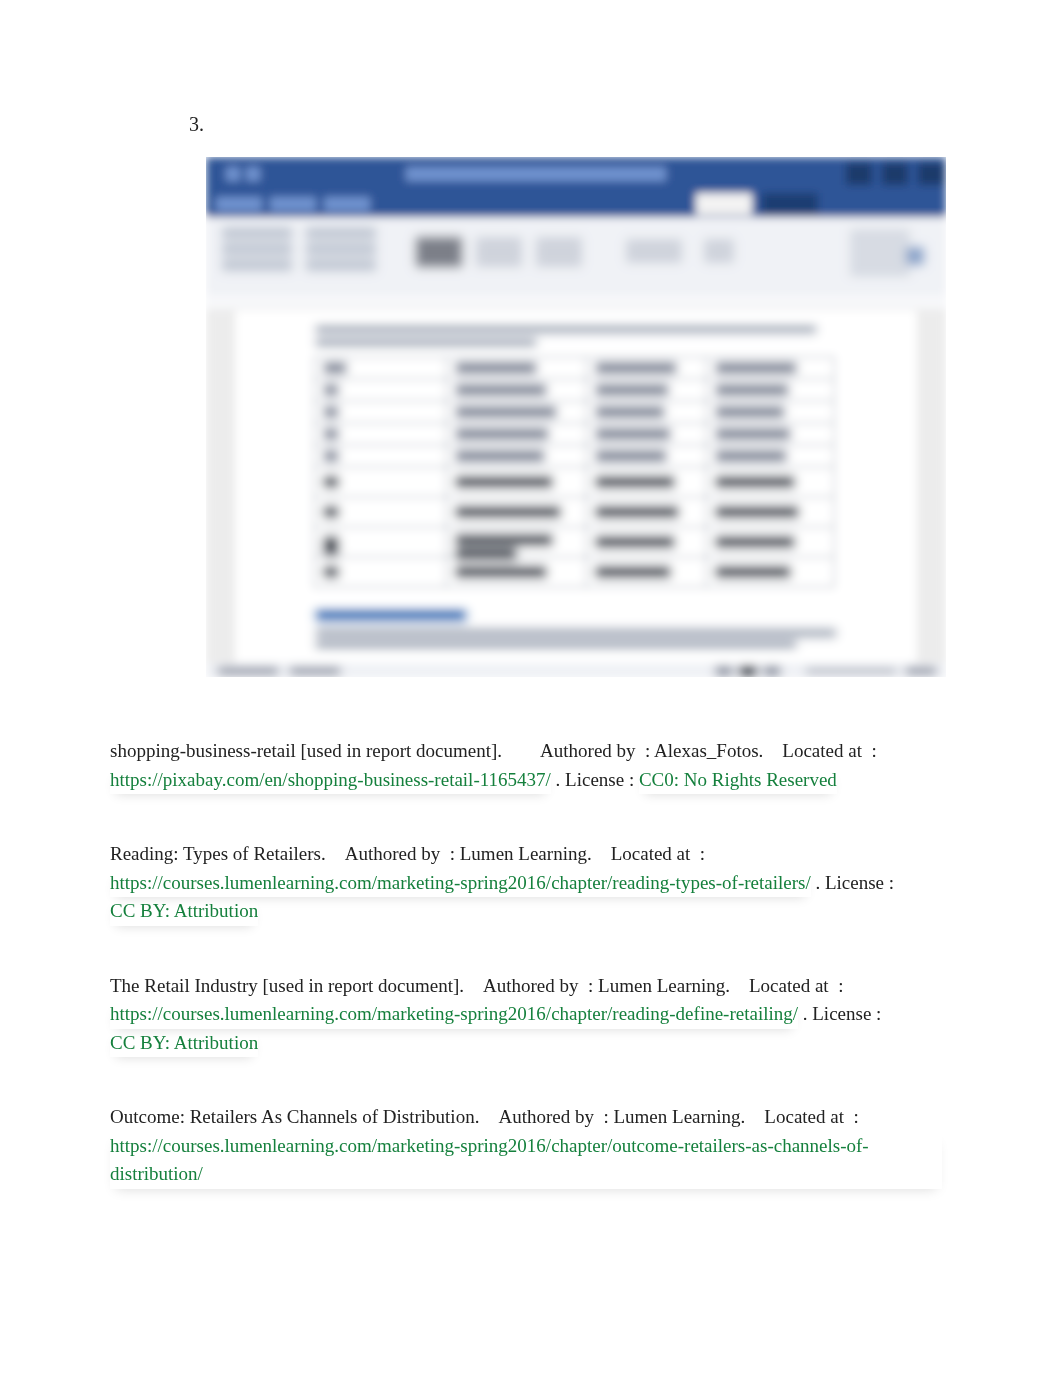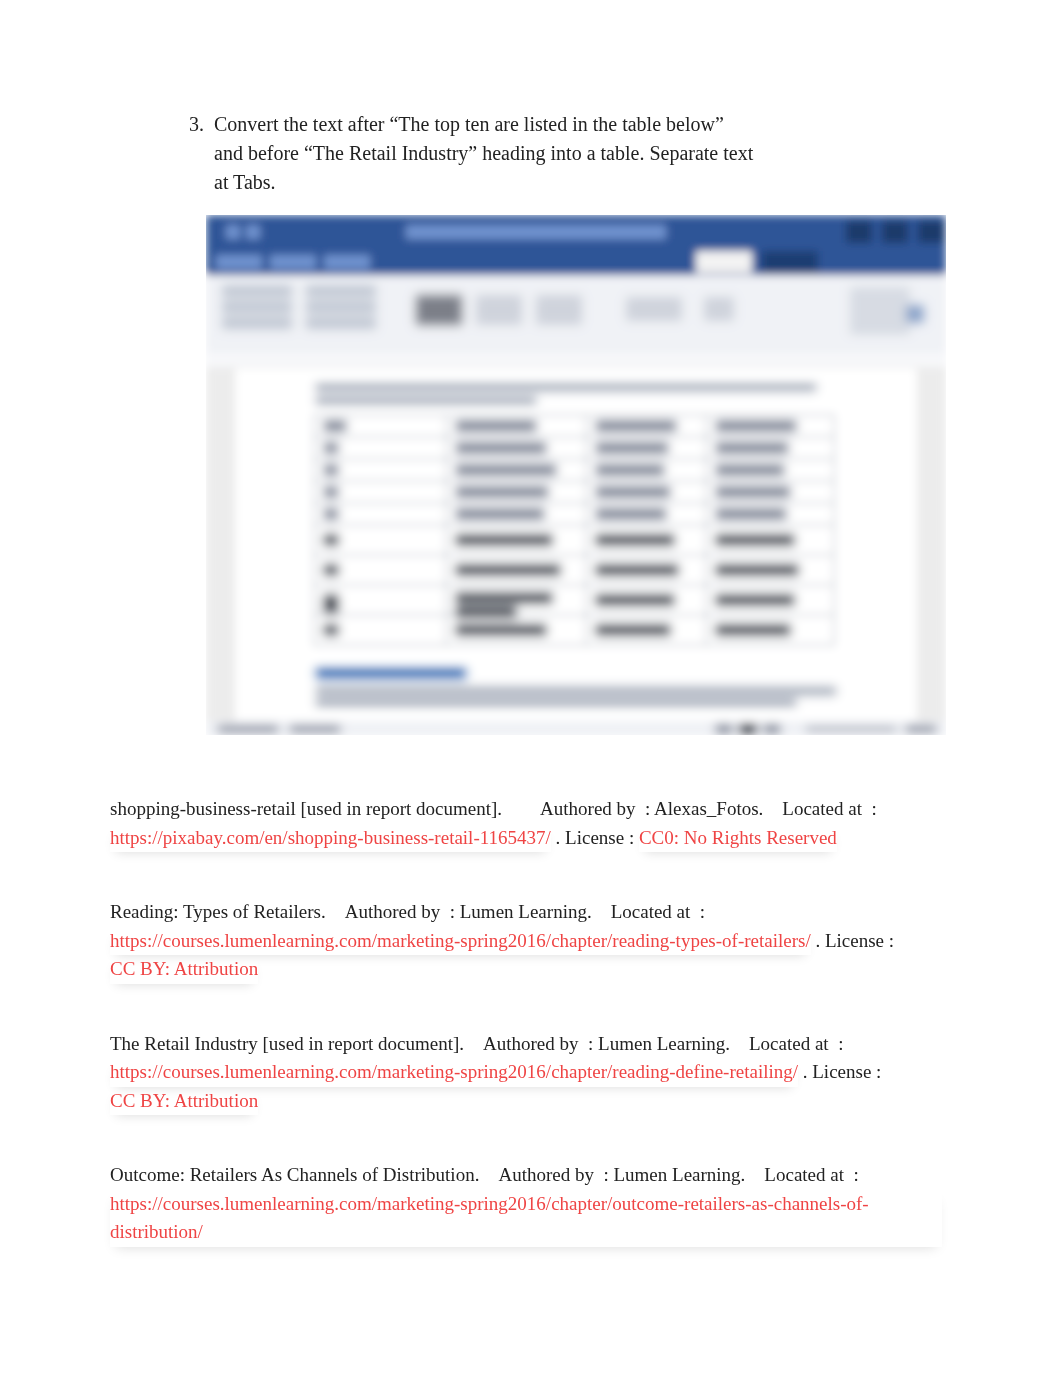--- a/index.html
+++ b/index.html
@@ -43,39 +43,38 @@
     display: block;
     width: 100%;
     height: auto;
   }
   .attrib {
     font-size: 19px;
     line-height: 1.5;
     margin: 0 0 46px 0;
   }
   .attrib a, a.link {
-    color: #ef4444;
+    color: #15803d;
     text-decoration: none;
   }
   .shadow-link {
     display: inline-block;
     box-shadow: 0 6px 12px -6px rgba(0,0,0,0.15);
   }
   .label-spaced {
     display: inline-block;
     text-align: center;
   }
 </style>
 </head>
 <body>
 <div class="page">
 
 <div class="ol-item">
   <div class="ol-marker">3.</div>
-  <div class="ol-text">Convert the text after “The top ten are listed in the table below” and before “The Retail Industry” heading into a table. Separate text at Tabs.</div>
 </div>
 
 <div class="figure" aria-label="Blurred screenshot of a Microsoft Word window showing a document with a table inserted below a paragraph, illustrating the result of converting tab-separated text into a table.">
   <svg viewBox="0 0 740 520">
     <defs>
       <filter id="blurWhole" x="-5%" y="-5%" width="110%" height="110%">
         <feGaussianBlur stdDeviation="4"></feGaussianBlur>
       </filter>
       <filter id="blurHeavy" x="-5%" y="-5%" width="110%" height="110%">
         <feGaussianBlur stdDeviation="3"></feGaussianBlur>

